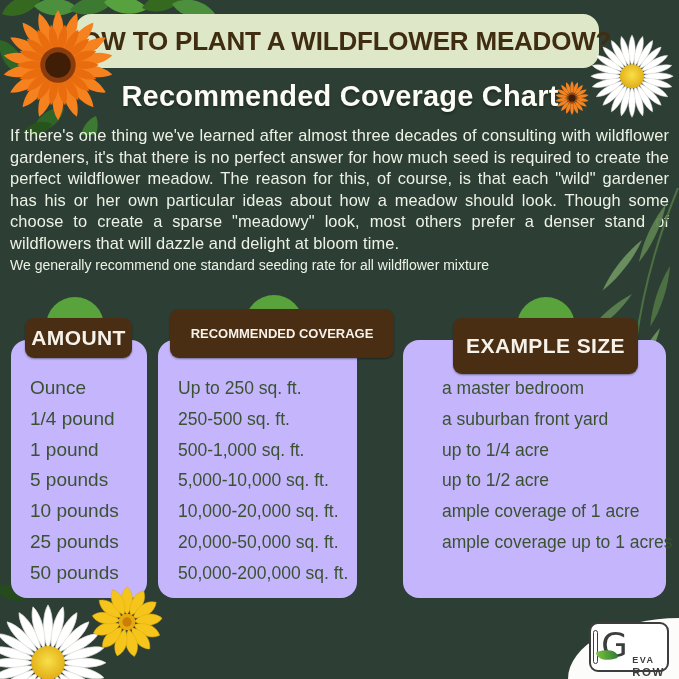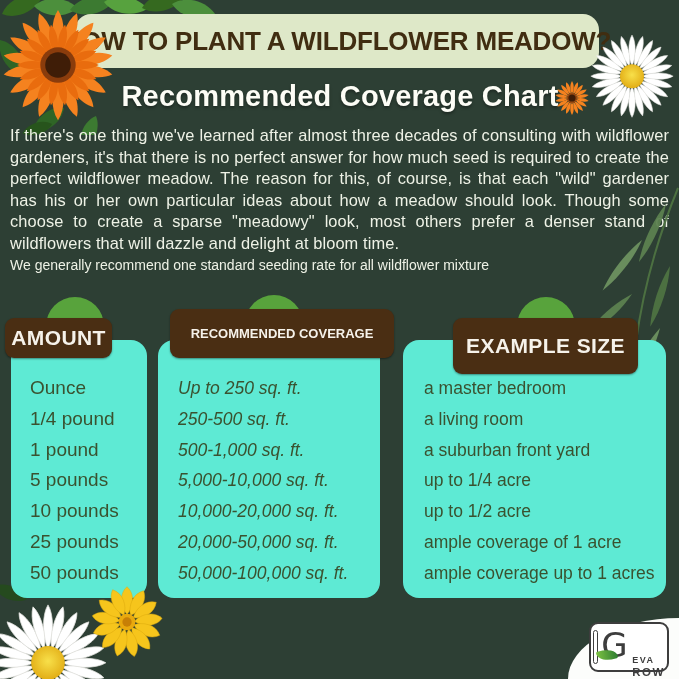--- a/index.html
+++ b/index.html
@@ -23,33 +23,33 @@
 
   
   .dome{position:absolute;width:58px;height:58px;border-radius:50%;background:#58a33c;z-index:3;}
   .dome.c1{left:46px;top:297px;}
   .dome.c2{left:245px;top:295px;}
   .dome.c3{left:517px;top:297px;}
 
   .colhead{position:absolute;background:#4a2e13;border-radius:9px;color:#f6f2ea;font-weight:700;
            display:flex;align-items:center;justify-content:center;text-align:center;z-index:4;
            box-shadow:0 1px 2px rgba(0,0,0,.4);}
-  .colhead.h1{left:5px;top:318px;width:107px;height:40px;font-size:21px;letter-spacing:0.4px;}
+  .colhead.h1{left:25px;top:318px;width:107px;height:40px;font-size:21px;letter-spacing:0.4px;}
   .colhead.h2{left:170px;top:309px;width:208px;height:49px;font-size:13px;line-height:20px;padding:0 8px;}
   .colhead.h3{left:453px;top:318px;width:185px;height:56px;font-size:21px;letter-spacing:0.4px;}
 
-  .card{position:absolute;top:340px;height:258px;background:#5eead4;border-radius:16px;z-index:2;
+  .card{position:absolute;top:340px;height:258px;background:#c4b5fd;border-radius:16px;z-index:2;
         box-sizing:border-box;padding-top:33px;}
   .card.k1{left:11px;width:136px;}
-  .card.k2{left:158px;width:222px;font-style:italic;}
+  .card.k2{left:158px;width:199px;}
   .card.k3{left:403px;width:263px;}
   .cell{height:30.8px;line-height:30.8px;color:#3a5230;white-space:nowrap;}
   .k1 .cell{font-size:19px;padding-left:19px;}
   .k2 .cell{font-size:17.5px;padding-left:20px;}
-  .k3 .cell{font-size:17.5px;padding-left:21px;}
+  .k3 .cell{font-size:17.5px;padding-left:39px;}
 
   
   .deco{position:absolute;z-index:5;pointer-events:none;}
   .deco.behind{z-index:1;}
   .corner-white{position:absolute;left:568px;top:618px;width:111px;height:61px;background:#fcfdfb;
                 border-top-left-radius:100% 100%;z-index:6;}
 
   
   .logo{position:absolute;left:589px;top:622px;width:80px;height:50px;z-index:7;
         border:2px solid #3d3d3d;border-radius:9px;background:#fff;
@@ -240,25 +240,24 @@
     <div class="cell">25 pounds</div>
     <div class="cell">50 pounds</div>
   </div>
   <div class="card k2">
     <div class="cell">Up to 250 sq. ft.</div>
     <div class="cell">250-500 sq. ft.</div>
     <div class="cell">500-1,000 sq. ft.</div>
     <div class="cell">5,000-10,000 sq. ft.</div>
     <div class="cell">10,000-20,000 sq. ft.</div>
     <div class="cell">20,000-50,000 sq. ft.</div>
-    <div class="cell">50,000-100,000 sq. ft.</div>
+    <div class="cell">50,000-200,000 sq. ft.</div>
   </div>
   <div class="card k3">
     <div class="cell">a master bedroom</div>
-    <div class="cell">a living room</div>
     <div class="cell">a suburban front yard</div>
     <div class="cell">up to 1/4 acre</div>
     <div class="cell">up to 1/2 acre</div>
     <div class="cell">ample coverage of 1 acre</div>
     <div class="cell">ample coverage up to 1 acres</div>
   </div>
 
   <div class="colhead h1">AMOUNT</div>
   <div class="colhead h2">RECOMMENDED COVERAGE</div>
   <div class="colhead h3">EXAMPLE SIZE</div>

